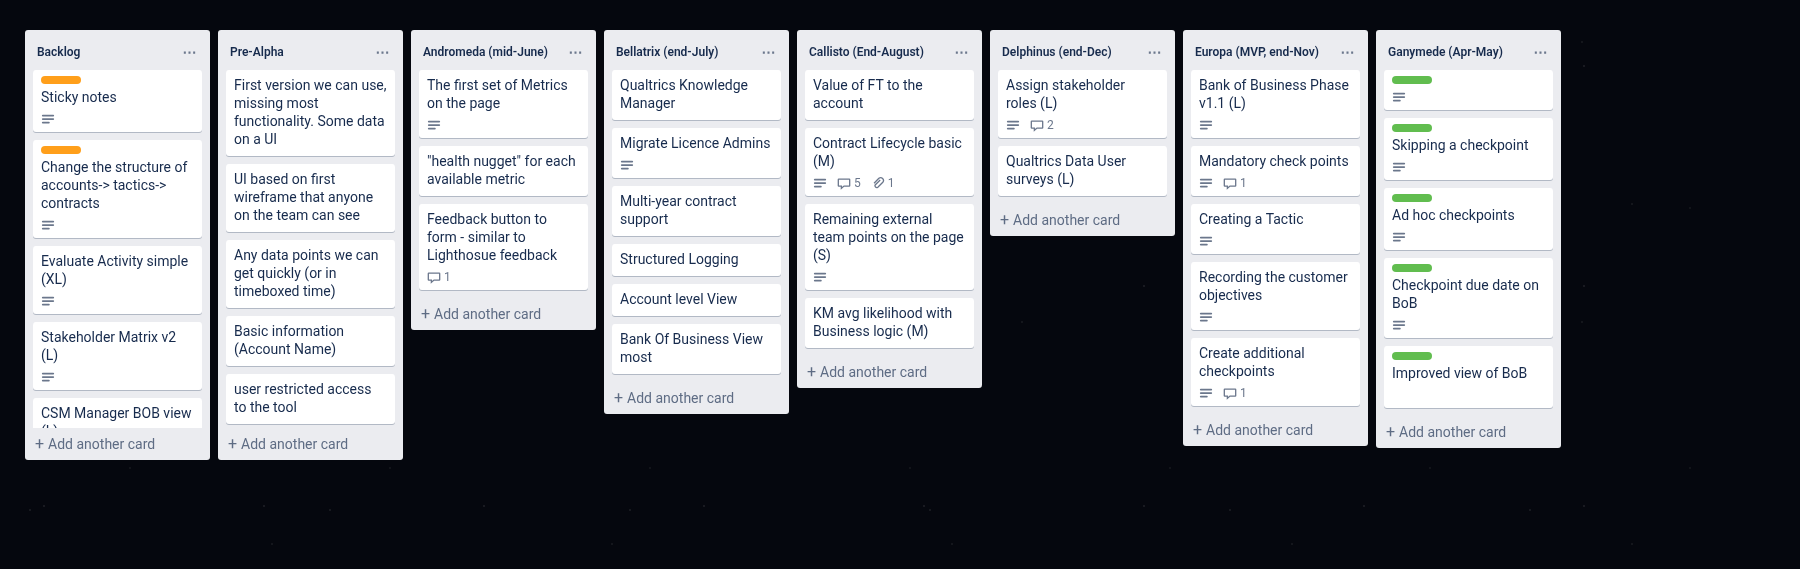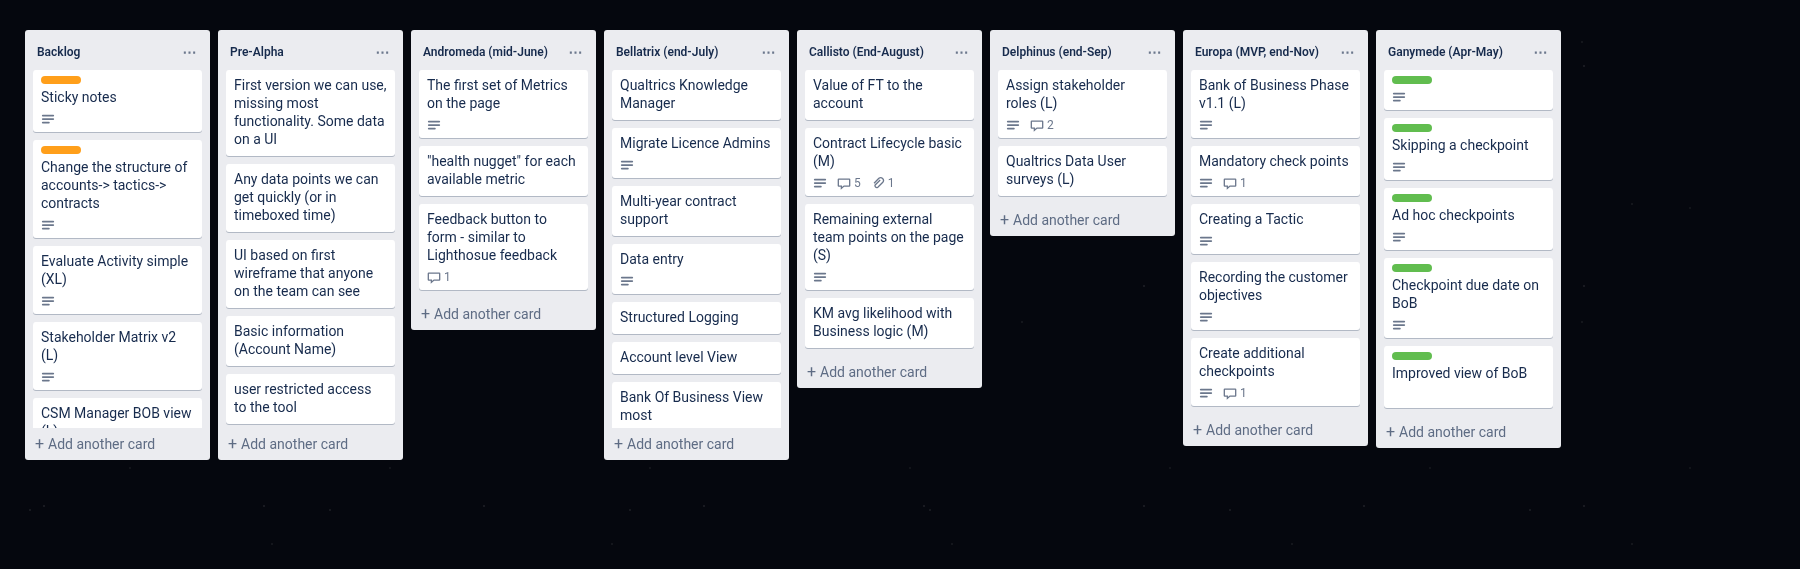--- a/index.html
+++ b/index.html
@@ -199,24 +199,24 @@
     <div class="list">
       <div class="list-header">
         <div class="list-title">Pre-Alpha</div>
         <div class="list-menu">⋯</div>
       </div>
       <div class="cards">
         <div class="card">
           <div class="card-title">First version we can use, missing most functionality. Some data on a UI</div>
         </div>
         <div class="card">
+          <div class="card-title">UI based on first wireframe that anyone on the team can see</div>
+        </div>
+        <div class="card">
           <div class="card-title">Any data points we can get quickly (or in timeboxed time)</div>
-        </div>
-        <div class="card">
-          <div class="card-title">UI based on first wireframe that anyone on the team can see</div>
         </div>
         <div class="card">
           <div class="card-title">Basic information (Account Name)</div>
         </div>
         <div class="card">
           <div class="card-title">user restricted access to the tool</div>
         </div>
       </div>
       <div class="add-card">
         <span class="plus">+</span>
@@ -285,34 +285,20 @@
                   <rect x="1" y="11" width="9" height="2" rx="1"></rect>
                 </g>
               </svg>
             </span>
           </div>
         </div>
         <div class="card">
           <div class="card-title">Multi-year contract support</div>
         </div>
         <div class="card">
-          <div class="card-title">Data entry</div>
-          <div class="badges">
-            <span class="badge">
-              <svg width="14" height="14" viewBox="0 0 16 16">
-                <g fill="#6b778c">
-                  <rect x="1" y="3" width="14" height="2" rx="1"></rect>
-                  <rect x="1" y="7" width="14" height="2" rx="1"></rect>
-                  <rect x="1" y="11" width="9" height="2" rx="1"></rect>
-                </g>
-              </svg>
-            </span>
-          </div>
-        </div>
-        <div class="card">
           <div class="card-title">Structured Logging</div>
         </div>
         <div class="card">
           <div class="card-title">Account level View</div>
         </div>
         <div class="card">
           <div class="card-title">Bank Of Business View most</div>
         </div>
       </div>
       <div class="add-card">
@@ -377,21 +363,21 @@
           <div class="card-title">KM avg likelihood with Business logic (M)</div>
         </div>
       </div>
       <div class="add-card">
         <span class="plus">+</span>
         <span>Add another card</span>
       </div>
     </div>
     <div class="list">
       <div class="list-header">
-        <div class="list-title">Delphinus (end-Sep)</div>
+        <div class="list-title">Delphinus (end-Dec)</div>
         <div class="list-menu">⋯</div>
       </div>
       <div class="cards">
         <div class="card">
           <div class="card-title">Assign stakeholder roles (L)</div>
           <div class="badges">
             <span class="badge">
               <svg width="14" height="14" viewBox="0 0 16 16">
                 <g fill="#6b778c">
                   <rect x="1" y="3" width="14" height="2" rx="1"></rect>

